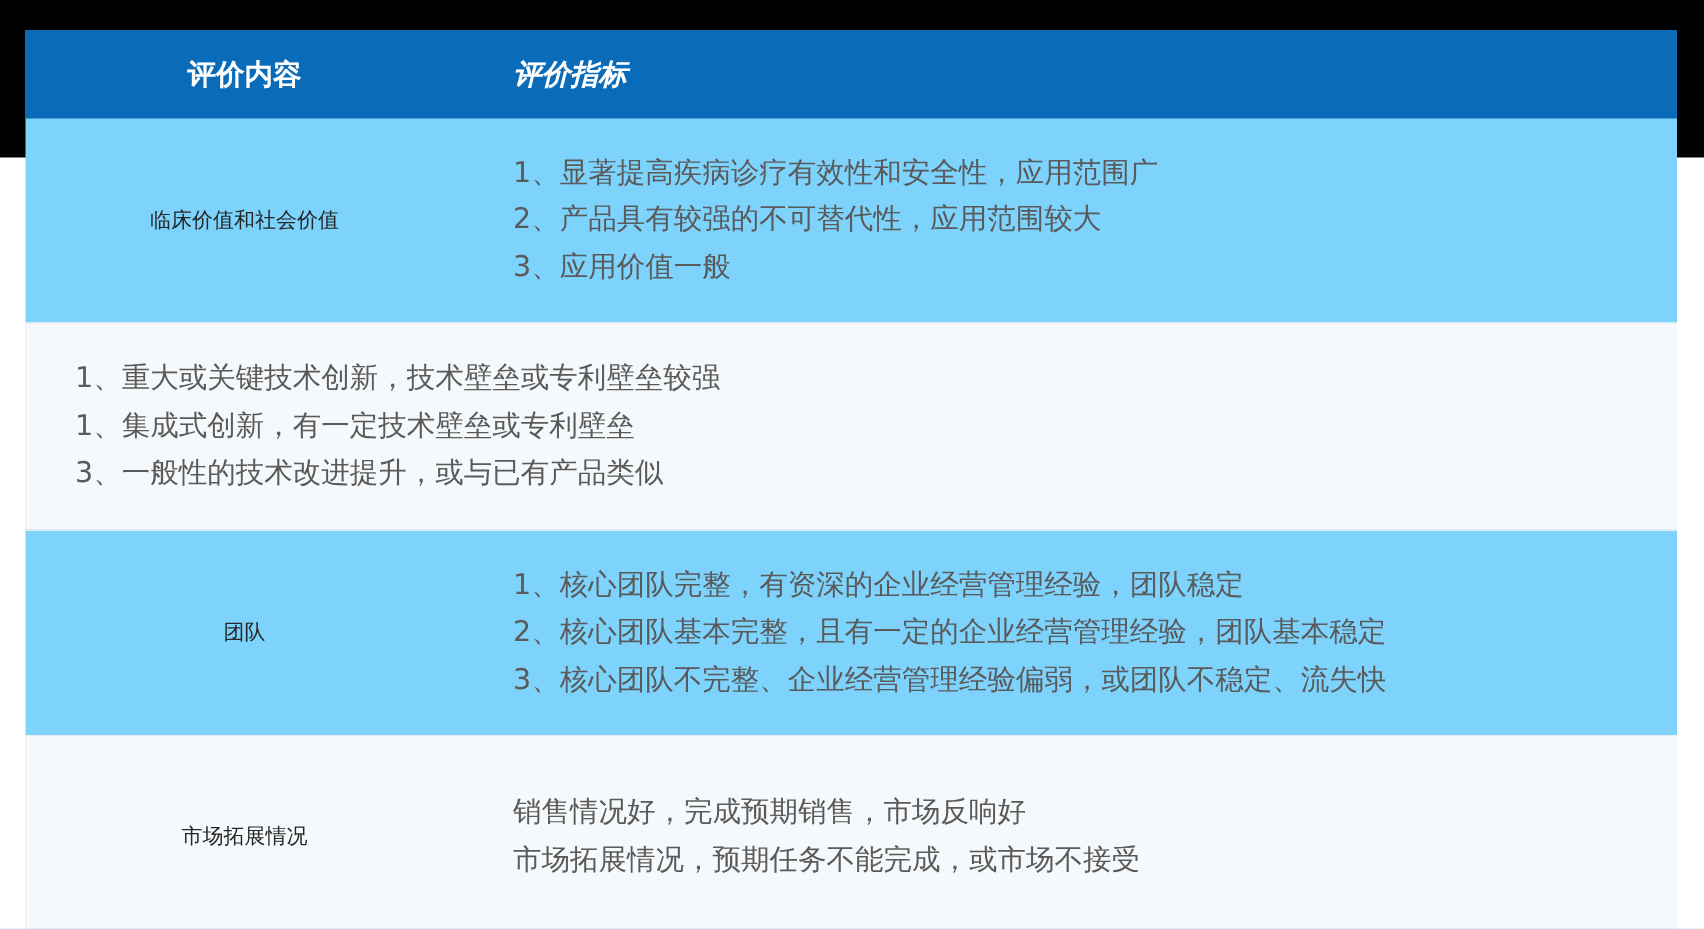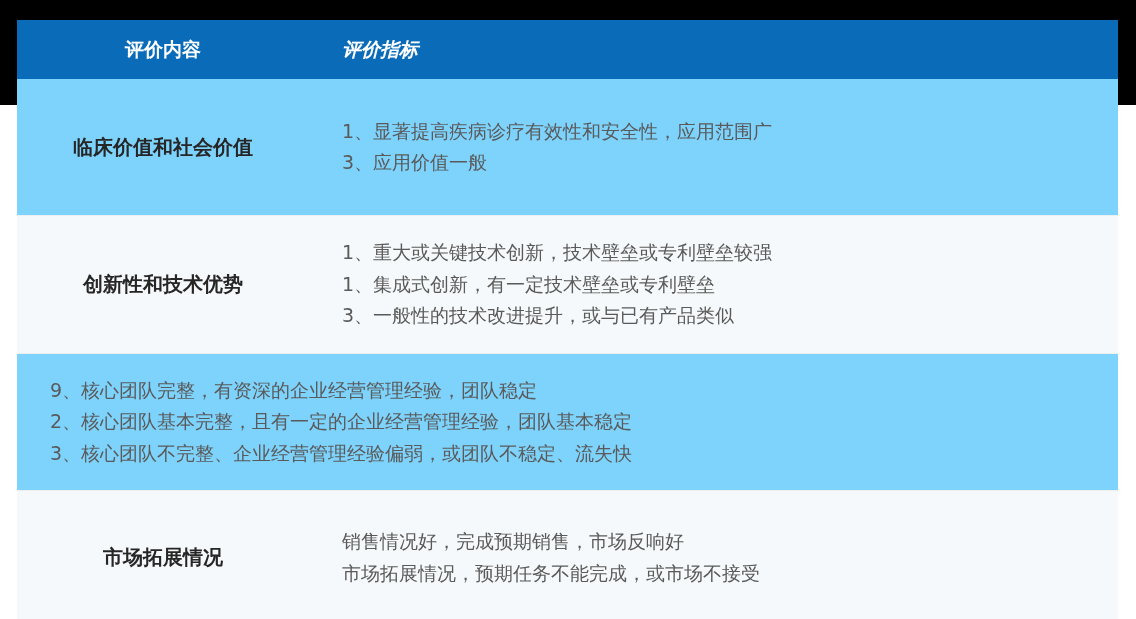--- a/index.html
+++ b/index.html
@@ -44,21 +44,21 @@
   .trow { display: flex; }
   .trow.alt { background: var(--alt-row-bg); }
   .trow + .trow { border-top: 1px solid var(--divider); }
   .r0 { height: 136px; }
   .r1 { height: 138px; }
   .r2 { height: 137px; }
   .r3 { height: 134px; }
   .td-content {
     width: 292px;
     display: flex; align-items: center; justify-content: center;
-    font-size: 20px; font-weight: bold;
+    font-size: 14px; font-weight: normal;
     color: var(--label-text);
   }
   .td-indicators {
     flex: 1;
     display: flex; flex-direction: column; justify-content: center;
     padding-left: 33px; padding-right: 20px;
     font-size: 19px;
     color: var(--body-text);
   }
   .indicator-line { line-height: 31.5px; white-space: nowrap; }
@@ -73,36 +73,37 @@
 
     <div class="thead">
       <div class="th-content">评价内容</div>
       <div class="th-indicator">评价指标</div>
     </div>
 
     <div class="trow r0">
       <div class="td-content">临床价值和社会价值</div>
       <div class="td-indicators">
         <div class="indicator-line">1、显著提高疾病诊疗有效性和安全性，应用范围广</div>
+        <div class="indicator-line">2、产品具有较强的不可替代性，应用范围较大</div>
         <div class="indicator-line">3、应用价值一般</div>
       </div>
     </div>
 
     <div class="trow r1 alt">
-      <div class="td-content">创新性和技术优势</div>
       <div class="td-indicators">
         <div class="indicator-line">1、重大或关键技术创新，技术壁垒或专利壁垒较强</div>
         <div class="indicator-line">1、集成式创新，有一定技术壁垒或专利壁垒</div>
         <div class="indicator-line">3、一般性的技术改进提升，或与已有产品类似</div>
       </div>
     </div>
 
     <div class="trow r2">
+      <div class="td-content">团队</div>
       <div class="td-indicators">
-        <div class="indicator-line">9、核心团队完整，有资深的企业经营管理经验，团队稳定</div>
+        <div class="indicator-line">1、核心团队完整，有资深的企业经营管理经验，团队稳定</div>
         <div class="indicator-line">2、核心团队基本完整，且有一定的企业经营管理经验，团队基本稳定</div>
         <div class="indicator-line">3、核心团队不完整、企业经营管理经验偏弱，或团队不稳定、流失快</div>
       </div>
     </div>
 
     <div class="trow r3 alt">
       <div class="td-content">市场拓展情况</div>
       <div class="td-indicators">
         <div class="indicator-line">销售情况好，完成预期销售，市场反响好</div>
         <div class="indicator-line">市场拓展情况，预期任务不能完成，或市场不接受</div>

